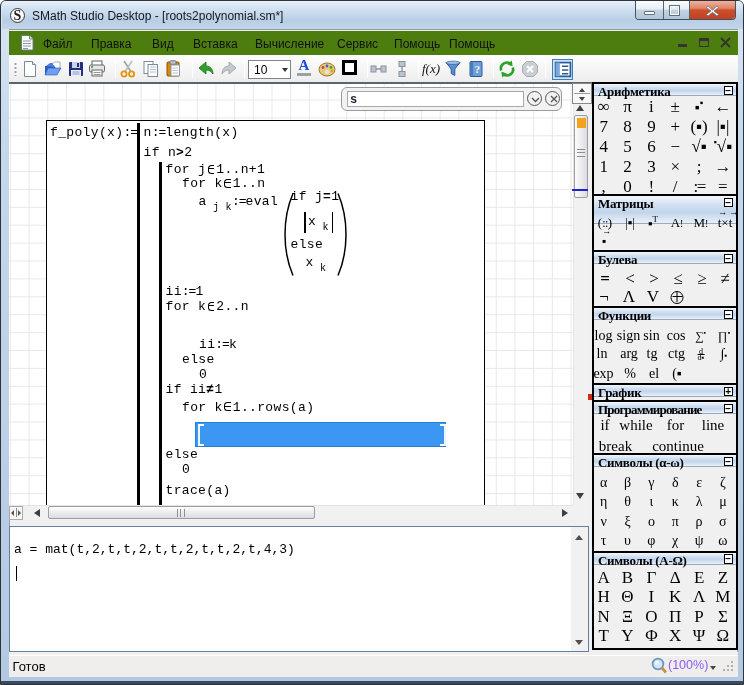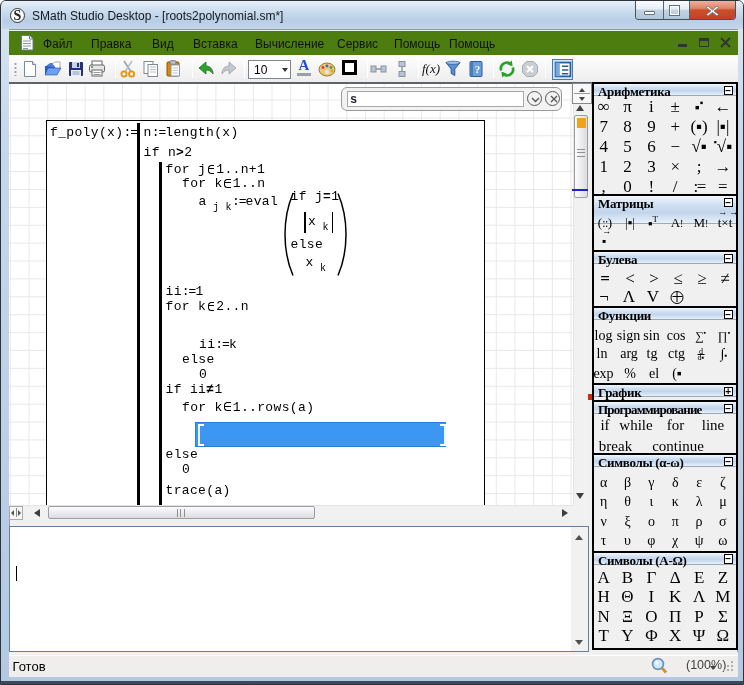--- a/index.html
+++ b/index.html
@@ -296,33 +296,34 @@
     <div class="abs" style="left:0px;top:475.5px;width:14px;height:14px;background:#f6f6f6;border:1px solid #aaa"></div>
     <div class="abs" style="left:6.5px;top:478px;width:1px;height:9px;background:#888"></div>
     <div class="tri" style="left:2px;top:480px;border-top:3px solid transparent;border-bottom:3px solid transparent;border-right:3.5px solid #555"></div>
     <div class="tri" style="left:9px;top:480px;border-top:3px solid transparent;border-bottom:3px solid transparent;border-left:3.5px solid #555"></div>
     <div class="tri" style="left:25px;top:478.5px;border-top:4.5px solid transparent;border-bottom:4.5px solid transparent;border-left:6px solid #3f3f43;transform:scaleX(-1)"></div>
     <div class="thumb" style="left:39px;top:476px;width:267px;height:13px;background:linear-gradient(180deg,#fdfdfd,#dcdce0)"></div>
     <div class="abs" style="left:168px;top:479px;width:9px;height:8px;background:repeating-linear-gradient(90deg,#909090 0 1px,transparent 1px 3.5px)"></div>
     <div class="tri" style="left:553px;top:478.5px;border-top:4.5px solid transparent;border-bottom:4.5px solid transparent;border-left:6px solid #3f3f43"></div>
     <div class="sbtrack" style="left:564px;top:475px;width:15px;height:15px"></div>
     <div id="console">
+      <div class="abs" style="left:4px;top:14.5px;font:13px 'Liberation Mono';white-space:pre;color:#000">a = mat(t,2,t,t,2,t,t,2,t,t,2,t,4,3)</div>
       <div class="abs" style="left:5.5px;top:38.5px;width:1.5px;height:15px;background:#000"></div>
       <div class="sbtrack" style="left:561px;top:0px;width:17px;height:124px"></div>
       <div class="tri" style="left:565px;top:8px;border-left:4px solid transparent;border-right:4px solid transparent;border-bottom:5.5px solid #505050"></div>
       <div class="tri" style="left:565px;top:113px;border-left:4px solid transparent;border-right:4px solid transparent;border-top:5.5px solid #505050"></div>
     </div>
     <div id="status">
       <div class="abs" style="left:3.5px;top:2.5px;font-size:13px;color:#000">Готов</div>
       <svg class="abs" style="left:642px;top:1px" width="18" height="18" viewBox="0 0 18 18">
           <circle cx="7" cy="7" r="5.4" fill="#cfe7f8" stroke="#6c93bb" stroke-width="1.7"></circle>
           <circle cx="5.7" cy="5.7" r="2" fill="#eef7fd"></circle>
           <line x1="11" y1="11" x2="15" y2="15.5" stroke="#c8913f" stroke-width="2.8"></line>
         </svg>
-      <div class="abs" style="left:677px;top:2px;font-size:12.5px;color:#404040">(100%)</div>
+      <div class="abs" style="left:659px;top:2px;font-size:12.5px;color:#8b5cf6">(100%)</div>
       <div class="tri" style="left:701px;top:10px;border-left:3.5px solid transparent;border-right:3.5px solid transparent;border-top:4px solid #444"></div>
       <svg class="abs" style="left:712px;top:3px" width="14" height="14" viewBox="0 0 14 14">
           <g fill="#bcbcbc">
             <rect x="10" y="2" width="2" height="2"></rect>
             <rect x="10" y="6" width="2" height="2"></rect>
             <rect x="6" y="6" width="2" height="2"></rect>
             <rect x="10" y="10" width="2" height="2"></rect>
             <rect x="6" y="10" width="2" height="2"></rect>
             <rect x="2" y="10" width="2" height="2"></rect>
           </g>

